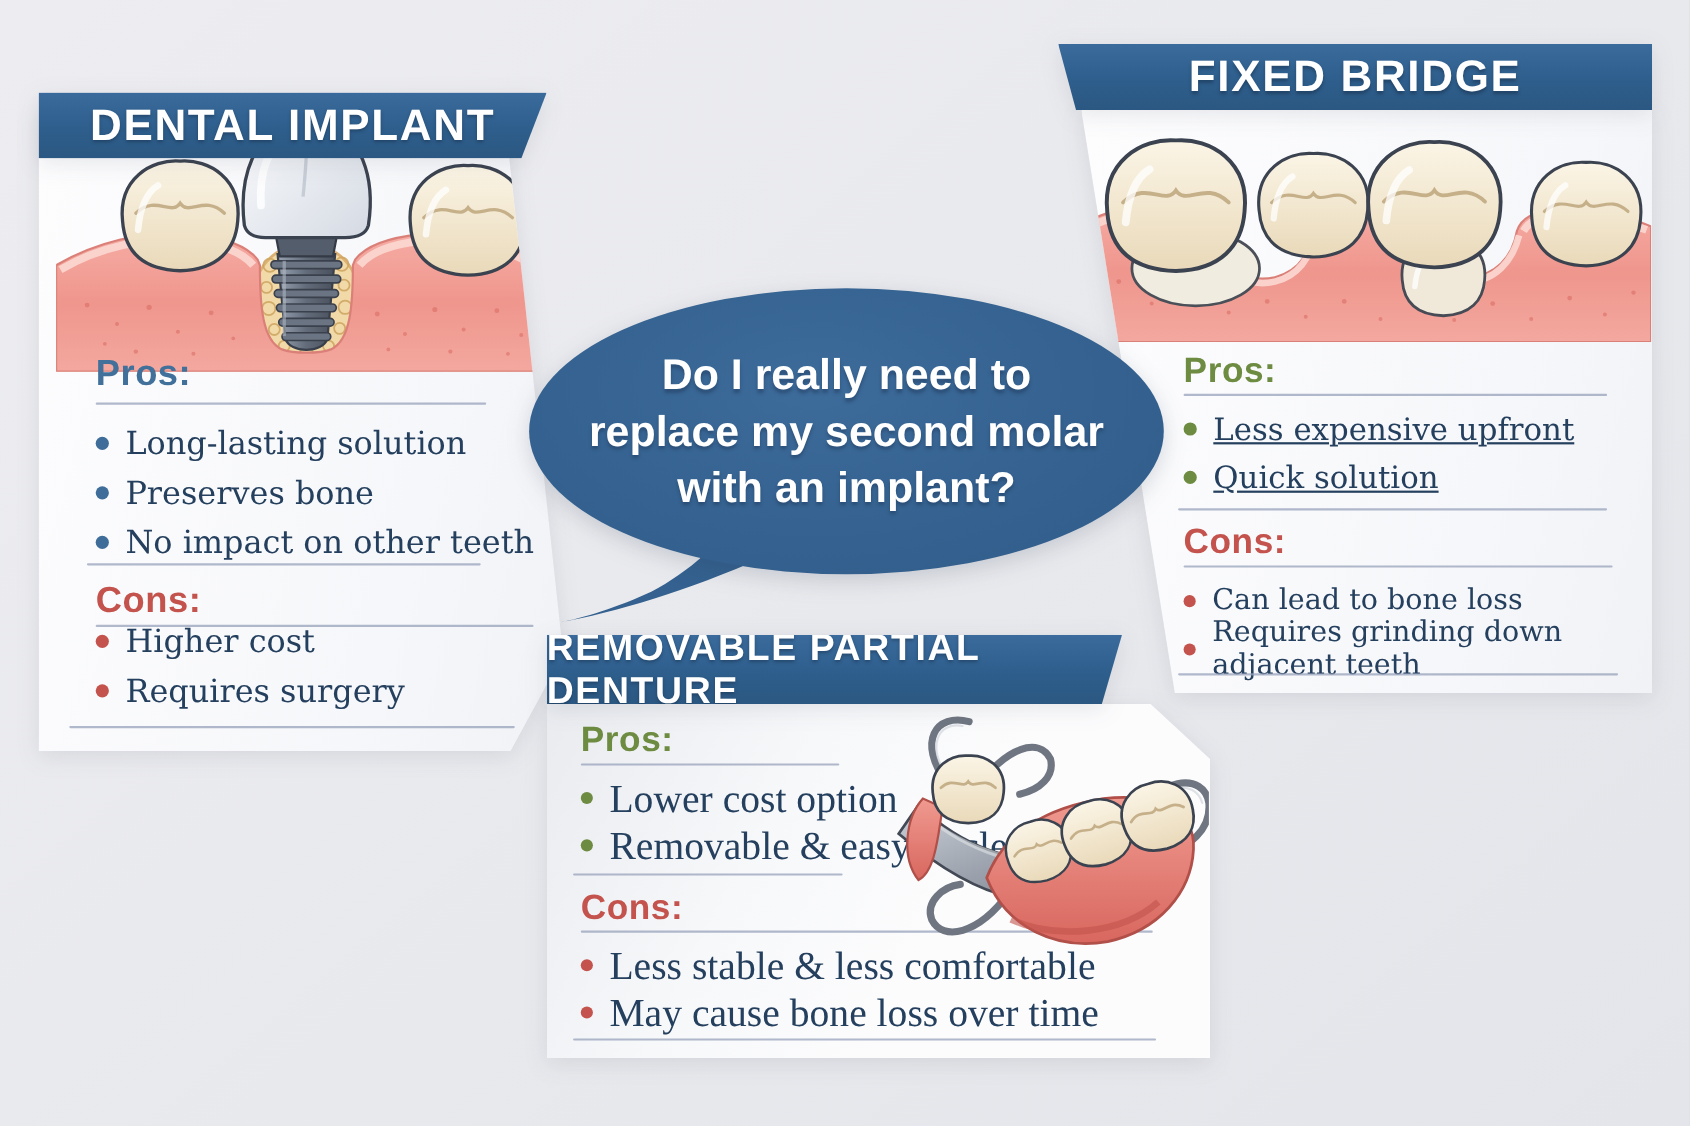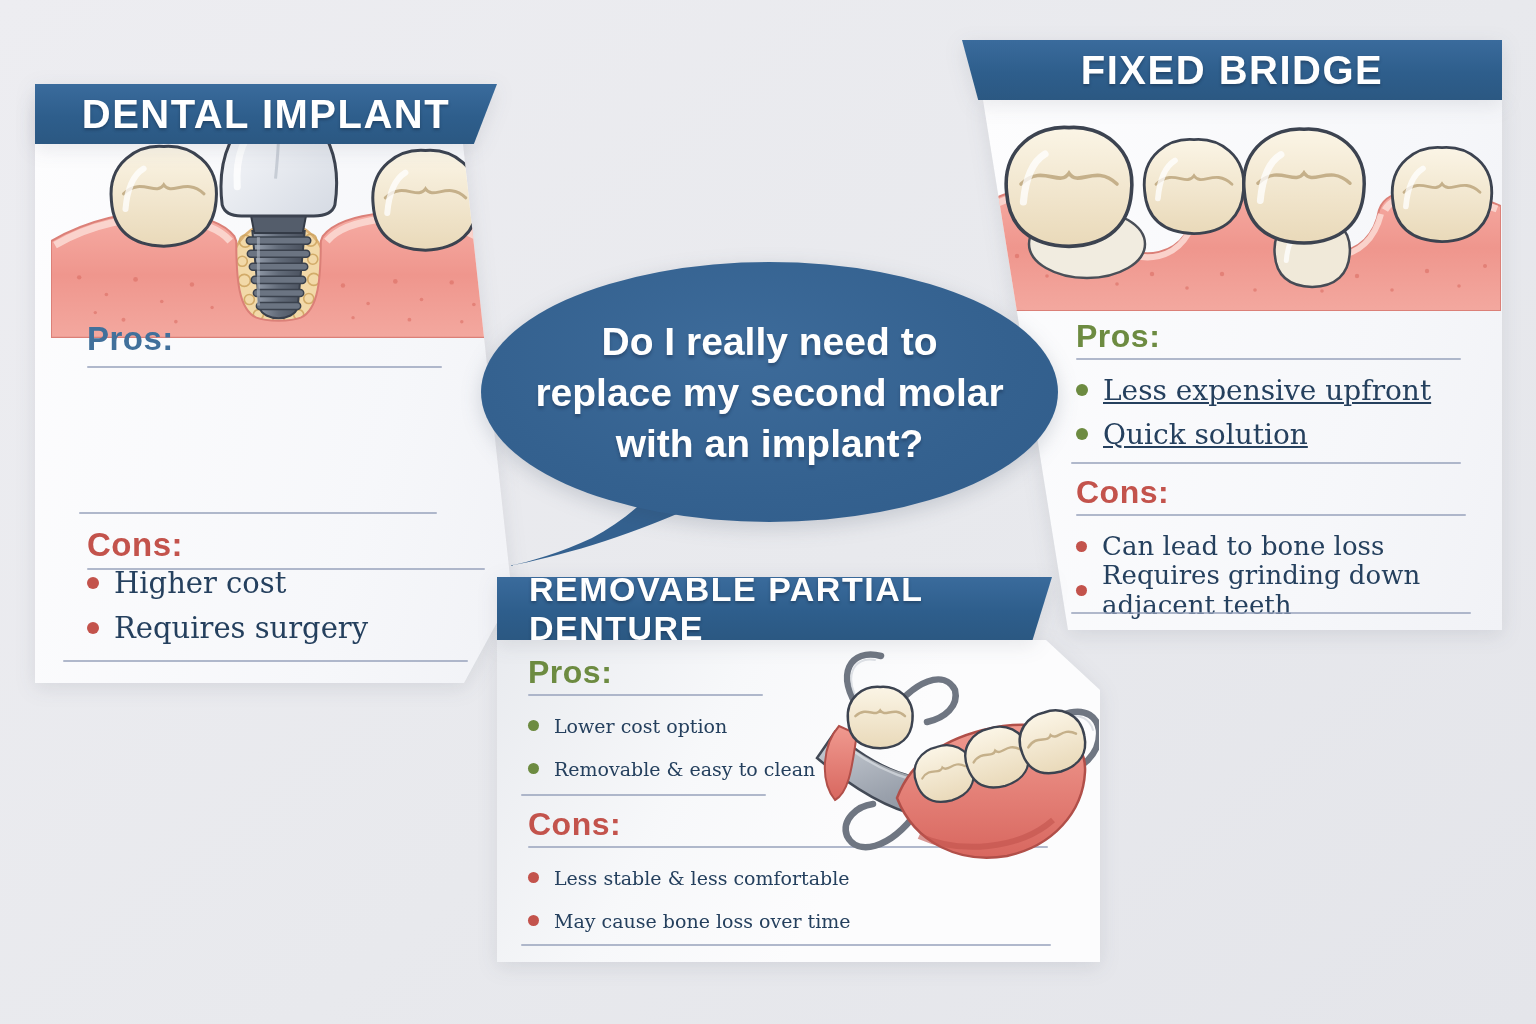--- a/index.html
+++ b/index.html
@@ -24,33 +24,33 @@
   
   .card-bridge{left:983px;top:100px;width:519px;height:530px;
     clip-path:polygon(0 0,519px 0,519px 530px,85px 530px);}
   .banner-bridge{left:962px;top:40px;width:540px;height:60px;font-size:40px;
     clip-path:polygon(0 0,100% 0,100% 100%,3% 100%);}
   
   .card-denture{left:497px;top:640px;width:603px;height:322px;
     background:linear-gradient(118deg,#e9ebef 0%,#f7f8fa 34%,#fcfcfd 60%);
     clip-path:polygon(0 0,549px 0,603px 50px,603px 322px,0 322px);}
   .banner-denture{left:497px;top:577px;width:523px;height:63px;font-size:34px;
-    clip-path:polygon(0 0,100% 0,96.5% 100%,0 100%);padding-left:32px;}
+    clip-path:polygon(0 0,100% 0,96.5% 100%,0 100%);}
 
   .ph{position:absolute;font-weight:bold;font-size:33px;letter-spacing:.5px;}
   .ph-blue{color:#41709b;} .ph-green{color:#6d8b41;} .ph-red{color:#c3534c;}
   .rule{position:absolute;height:2px;background:#97a2bb;opacity:.75;border-radius:1px;}
   .plist{position:absolute;display:flex;flex-direction:column;}
   .li{display:flex;align-items:center;font-family:"DejaVu Serif",serif;color:#25405e;}
   .li .dot{border-radius:50%;flex:0 0 auto;margin-right:15px;}
   .dot-blue{background:#3e6d99;} .dot-green{background:#6d8b41;} .dot-red{background:#c3534c;}
   .lg .li{font-size:29px;height:45px;} .lg .dot{width:12px;height:12px;}
   .md .li{font-size:28px;height:44px;text-decoration:underline;} .md .dot{width:12px;height:12px;}
   .sm .li{font-size:26px;height:44px;} .sm .dot{width:11px;height:11px;}
-  .xs .li{font-size:19px;height:43px;} .xs .dot{width:11px;height:11px;}
+  .xs .li{font-size:36px;height:43px;font-family:Liberation Serif, serif;} .xs .dot{width:11px;height:11px;}
 
   .bubble{
     position:absolute;left:481px;top:262px;width:577px;height:260px;border-radius:50%;
     background:radial-gradient(ellipse at 45% 35%,#3d6b9a 0%,#34618f 60%,#305c8a 100%);
     z-index:6;display:flex;align-items:center;justify-content:center;text-align:center;
     filter:drop-shadow(0 6px 10px rgba(40,55,80,.18));
   }
   .bubble-text{color:#fff;font-weight:bold;font-size:39px;line-height:51px;
     text-shadow:0 3px 3px rgba(25,45,75,.4);}
   .bubble-tail{position:absolute;left:498px;top:460px;z-index:5;}
@@ -155,20 +155,34 @@
       </g>
       <g transform="translate(312,34)">
         <path d="M8,62 C4,24 34,6 60,8 C86,6 116,24 112,62 C110,88 94,106 60,107 C26,106 10,90 8,62 Z" fill="url(#toothG)" stroke="#3c4350" stroke-width="3"></path>
         <path d="M20,55 C38,38 52,58 60,46 C68,58 82,38 100,55" fill="none" stroke="#c5b08a" stroke-width="3" stroke-linecap="round"></path>
         <path d="M22,70 C24,48 30,36 40,30" fill="none" stroke="#ffffff" stroke-width="6" stroke-linecap="round" opacity="0.75"></path>
       </g>
     </svg>
 
     <div class="ph ph-blue" style="left:52px;top:222px">Pros:</div>
     <div class="rule" style="left:52px;top:268px;width:355px"></div>
+    <div class="plist lg" style="left:52px;top:282px">
+      <div class="li">
+            <span class="dot dot-blue"></span>
+            <span>Long-lasting solution</span>
+          </div>
+      <div class="li">
+            <span class="dot dot-blue"></span>
+            <span>Preserves bone</span>
+          </div>
+      <div class="li">
+            <span class="dot dot-blue"></span>
+            <span>No impact on other teeth</span>
+          </div>
+    </div>
     <div class="rule" style="left:44px;top:414px;width:358px"></div>
     <div class="ph ph-red" style="left:52px;top:428px">Cons:</div>
     <div class="rule" style="left:52px;top:470px;width:398px"></div>
     <div class="plist lg" style="left:52px;top:462px">
       <div class="li">
             <span class="dot dot-red"></span>
             <span>Higher cost</span>
           </div>
       <div class="li">
             <span class="dot dot-red"></span>

